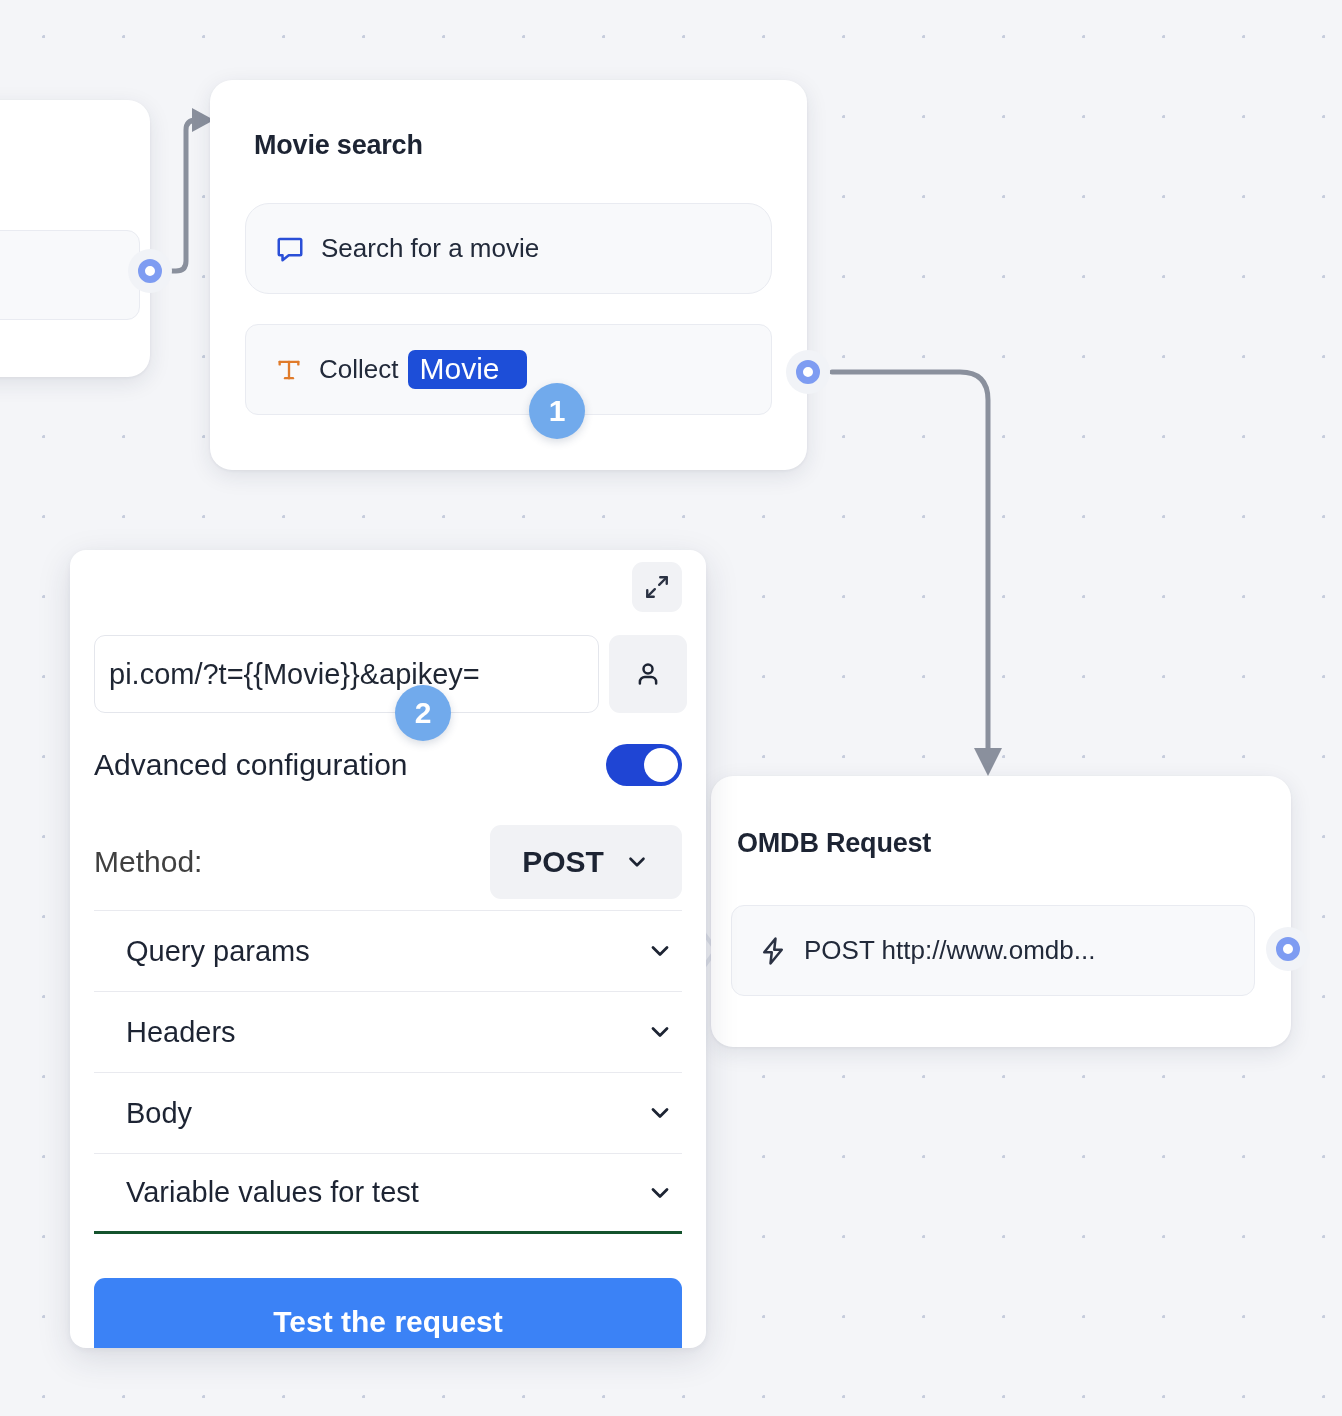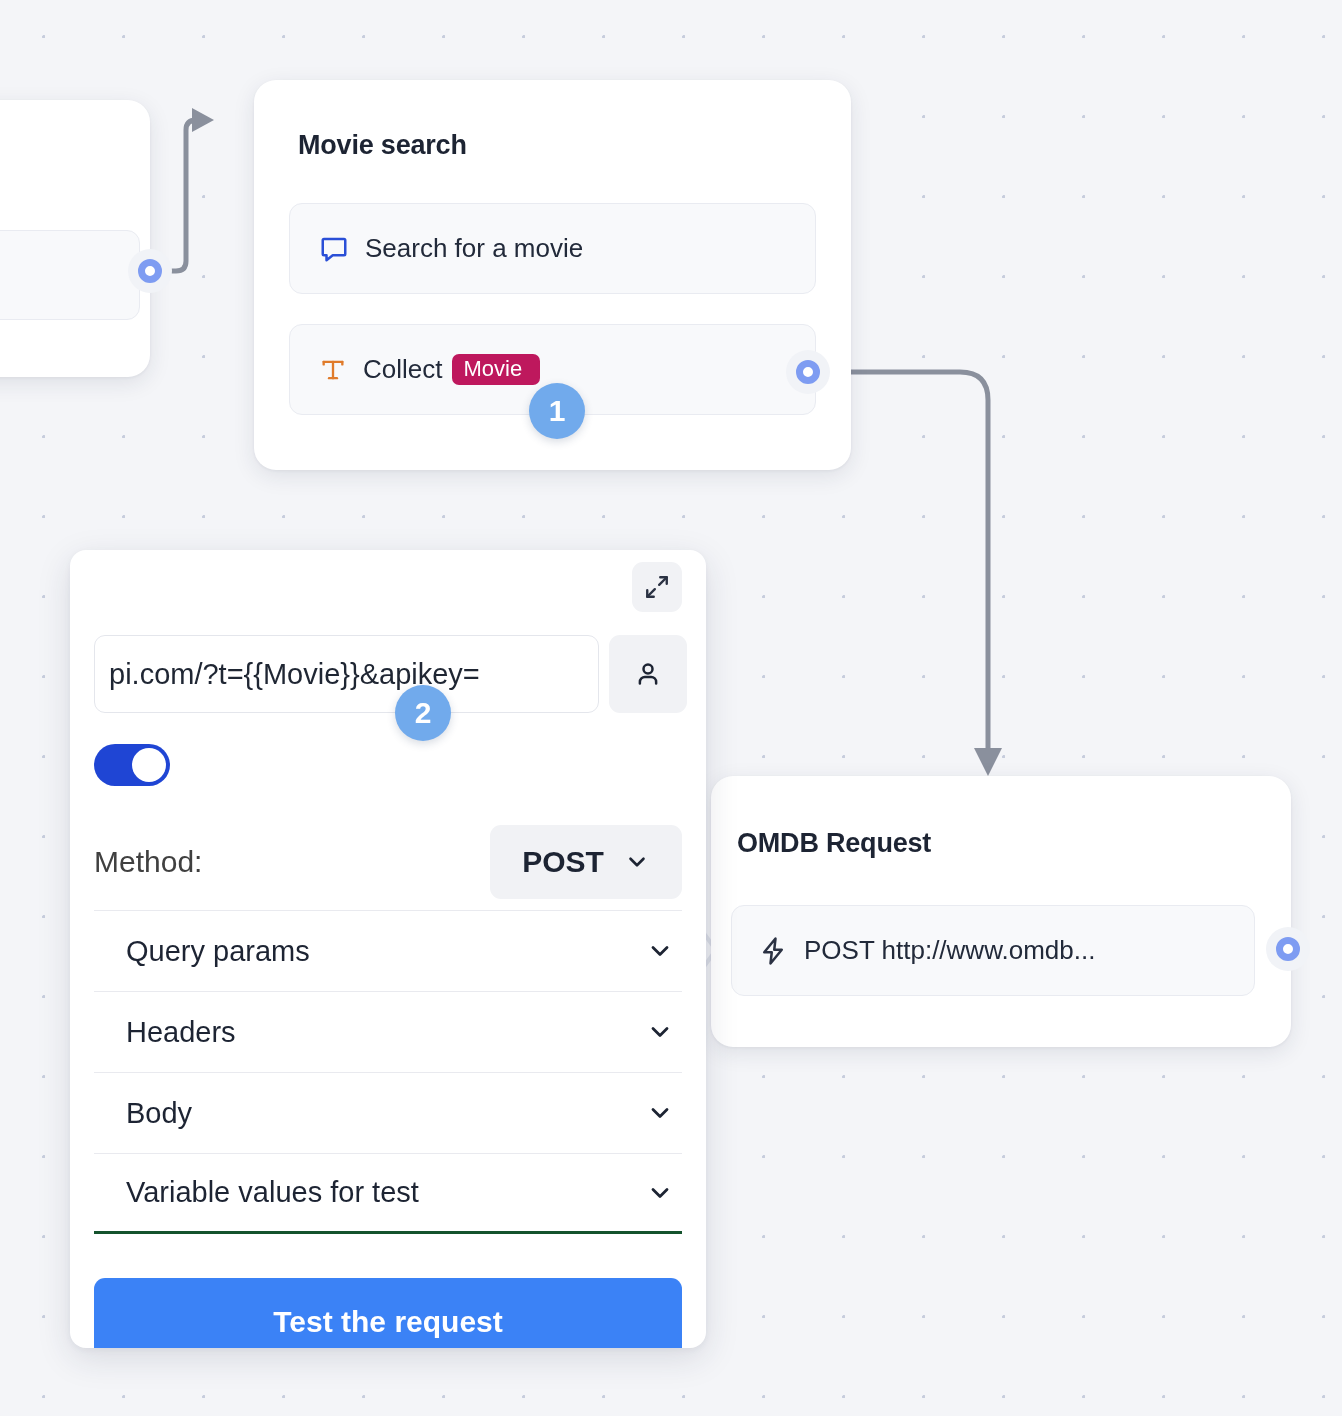--- a/index.html
+++ b/index.html
@@ -76,50 +76,50 @@
     border-radius: 13px;
   }
 
   
   #movie-card {
     left: 210px;
     top: 80px;
     width: 597px;
     height: 390px;
     padding: 0;
-    margin-left: 44px;
   }
   #movie-title {
     position: absolute;
     left: 44px;
     top: 50px;
   }
   #movie-row-search {
     position: absolute;
     left: 35px;
     top: 123px;
     width: 527px;
     height: 91px;
     padding-left: 29px;
+    border-radius: 24px;
   }
   #movie-row-collect {
     position: absolute;
     left: 35px;
     top: 244px;
     width: 527px;
     height: 91px;
     padding-left: 29px;
   }
   .var-chip {
     display: inline-block;
-    background: #be185d;
+    background: #1d4ed8;
     color: #ffffff;
     border-radius: 7px;
-    padding: 3px 18px 5px 11px;
-    font-size: 22px;
+    padding: 3px 27px 5px 11px;
+    font-size: 30px;
     line-height: 1.05;
   }
 
   
   #omdb-card {
     left: 711px;
     top: 776px;
     width: 580px;
     height: 271px;
   }
@@ -431,20 +431,21 @@
       <input id="url-input" type="text" value="pi.com/?t={{Movie}}&amp;apikey=" style="">
       <button id="user-btn">
         <svg width="30" height="30" viewBox="0 0 24 24" fill="none" stroke="#1d2433" stroke-width="2" stroke-linecap="round" stroke-linejoin="round">
           <circle cx="12" cy="8" r="3.6"></circle>
           <path d="M5.5 19.5v-1.2a4 4 0 0 1 4-4h5a4 4 0 0 1 4 4v1.2"></path>
         </svg>
       </button>
     </div>
 
     <div id="adv-row">
+      <span id="adv-label">Advanced configuration</span>
       <button class="toggle"></button>
     </div>
 
     <div id="method-row">
       <span id="method-label">Method:</span>
       <button id="method-select">
         <span>POST</span>
         <span style="display:flex;">
           <svg class="chev" width="26" height="26" viewBox="0 0 24 24" fill="none" stroke="#1d2433" stroke-width="2.4" stroke-linecap="round" stroke-linejoin="round">
             <path d="M6 9l6 6 6-6"></path>

